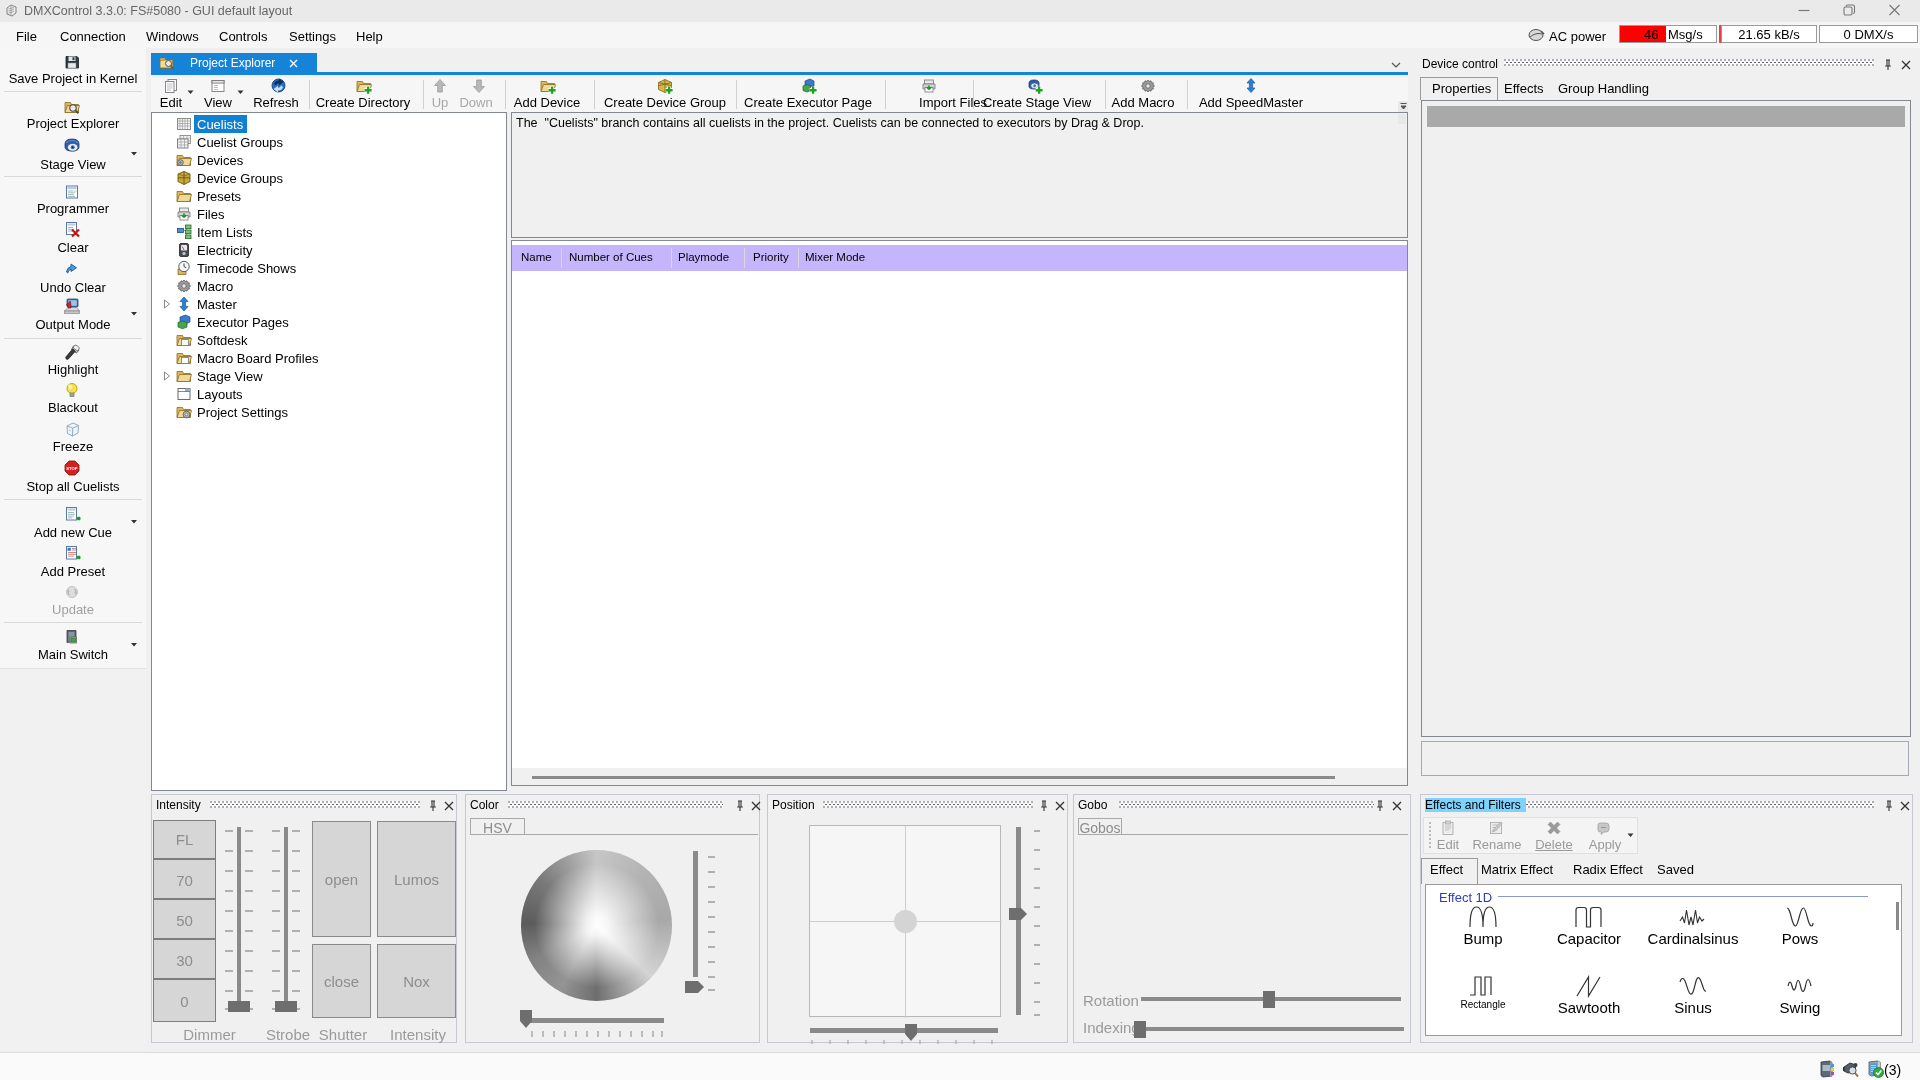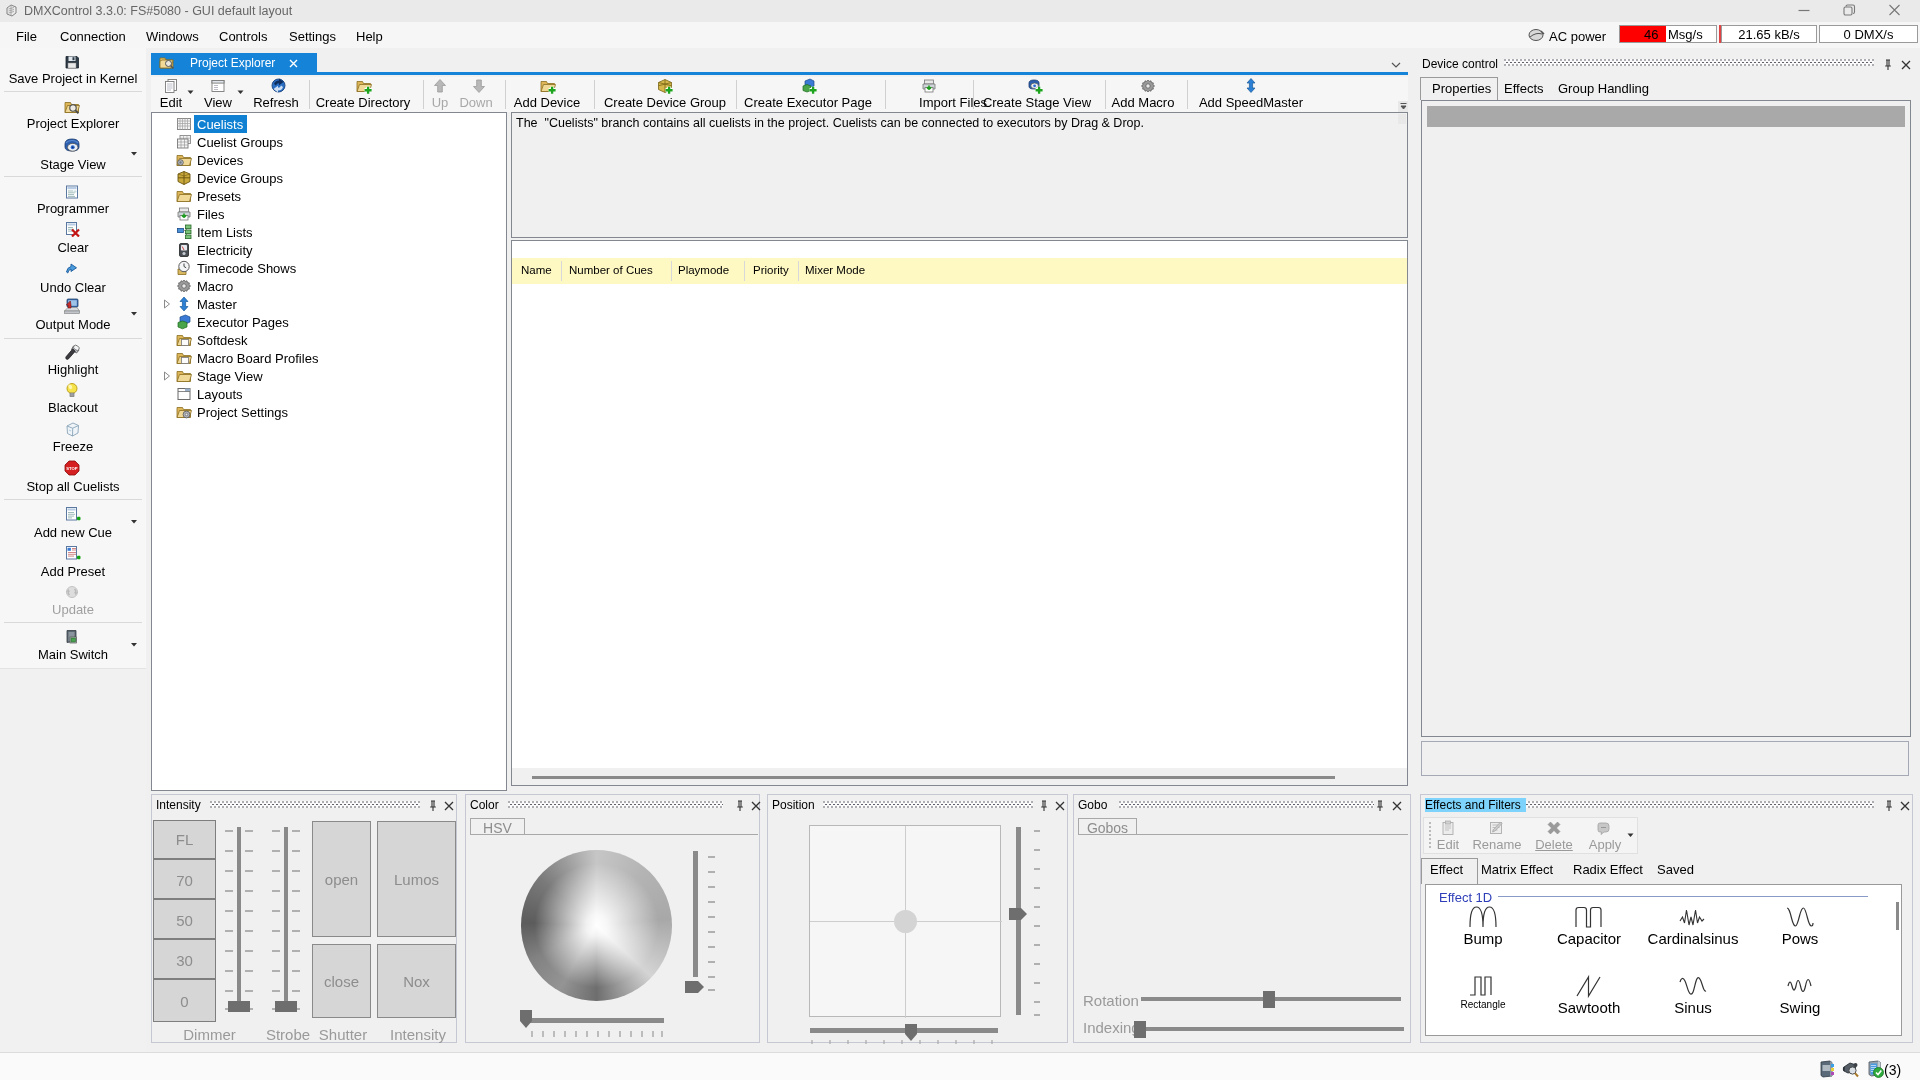--- a/index.html
+++ b/index.html
@@ -471,21 +471,21 @@
     </svg>
     <div class="abs" style="left:45px;top:292px;">Project Settings</div>
   </div>
 
   <div class="abs" style="left:360px;top:59px;width:897px;height:126px;background:#f0f0f0;border:1px solid #828790;">
     <div class="abs" style="left:4px;top:3px;font-size:12.5px;">The&nbsp; "Cuelists" branch contains all cuelists in the project. Cuelists can be connected to executors by Drag &amp; Drop.</div>
     <div class="abs" style="right:1px;top:1px;width:8px;height:10px;background:#e8e8e8;"></div>
   </div>
 
   <div class="abs" style="left:360px;top:187px;width:897px;height:546px;background:#fff;border:1px solid #828790;">
-    <div class="abs" style="left:0;top:17px;width:100%;height:26px;background:#fef9c3;font-size:11.5px;">
+    <div class="abs" style="left:0;top:4px;width:100%;height:26px;background:#c4b5fd;font-size:11.5px;">
       <div class="abs" style="left:9px;top:6px;">Name</div>
       <div class="abs" style="left:57px;top:6px;">Number of Cues</div>
       <div class="abs" style="left:166px;top:6px;">Playmode</div>
       <div class="abs" style="left:241px;top:6px;">Priority</div>
       <div class="abs" style="left:293px;top:6px;">Mixer Mode</div>
       <div class="abs" style="left:49px;top:3px;width:1px;height:20px;background:#d8d8d8;"></div>
       <div class="abs" style="left:159px;top:3px;width:1px;height:20px;background:#d8d8d8;"></div>
       <div class="abs" style="left:232px;top:3px;width:1px;height:20px;background:#d8d8d8;"></div>
       <div class="abs" style="left:286px;top:3px;width:1px;height:20px;background:#d8d8d8;"></div>
     </div>
@@ -632,21 +632,21 @@
 <div class="abs" id="dock-gobo" style="left:1073px;top:794px;width:338px;height:249px;background:#f0f0f0;border:1px solid #c5c8d2;">
   <div class="abs dots" style="left:45px;top:6px;width:255px;height:7px;"></div>
   <div class="abs" style="left:4px;top:3px;background:#f0f0f0;padding-right:5px;">Gobo</div>
   <svg class="abs" style="left:301px;top:5px;" width="10" height="12" viewBox="0 0 10 12">
       <path d="M3 1 H7 M4 1 V7 M6 1 V7 M2.2 7 H7.8 M5 7 V11" stroke="#333" stroke-width="1.1" fill="none"></path>
     </svg>
   <svg class="abs" style="left:318px;top:6px;" width="10" height="10" viewBox="0 0 10 10">
       <path d="M1 1 L9 9 M9 1 L1 9" stroke="#333" stroke-width="1.3"></path>
     </svg>
 
-  <div class="abs" style="left:4px;top:23px;width:59px;height:17px;border:1px solid #a8a8a8;border-bottom:none;color:#8d8d8d;font-size:14px;text-align:center;padding-top:1px;">Gobos</div>
+  <div class="abs" style="left:4px;top:23px;width:44px;height:17px;border:1px solid #a8a8a8;border-bottom:none;color:#8d8d8d;font-size:14px;text-align:center;padding-top:1px;">Gobos</div>
   <div class="abs" style="left:4px;top:39px;width:330px;height:1px;background:#a8a8a8;"></div>
   <div class="abs" style="left:9px;top:197px;color:#9a9a9a;font-size:15px;">Rotation</div>
   <svg class="abs" style="left:64px;top:195px;" width="266" height="20" viewBox="0 0 266 20">
     <rect x="3" y="7" width="260" height="4" fill="#8a8a8a"></rect>
     <rect x="125" y="1" width="12" height="17" fill="#6e6e6e"></rect>
   </svg>
   <div class="abs" style="left:9px;top:224px;color:#9a9a9a;font-size:15px;">Indexing</div>
   <svg class="abs" style="left:60px;top:225px;" width="272" height="20" viewBox="0 0 272 20">
     <rect x="7" y="7" width="263" height="4" fill="#8a8a8a"></rect>
     <rect x="0" y="1" width="12" height="17" fill="#6e6e6e"></rect>

